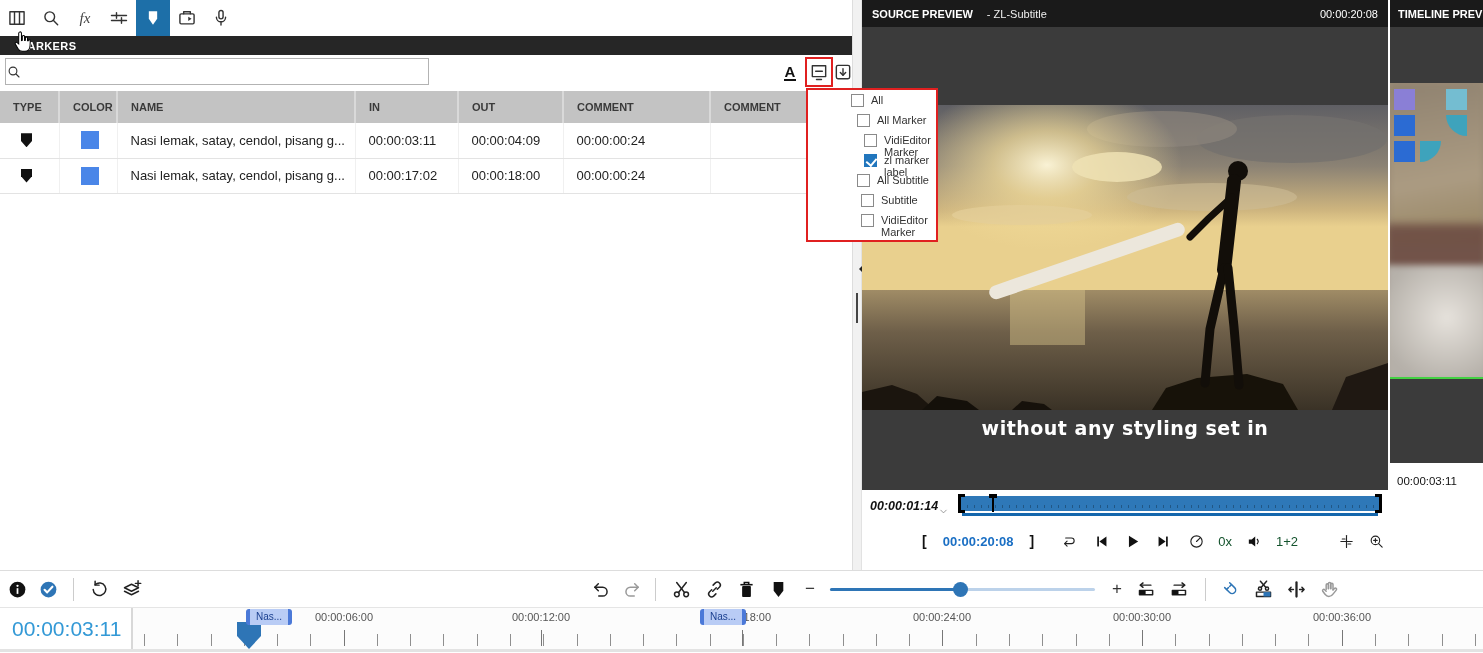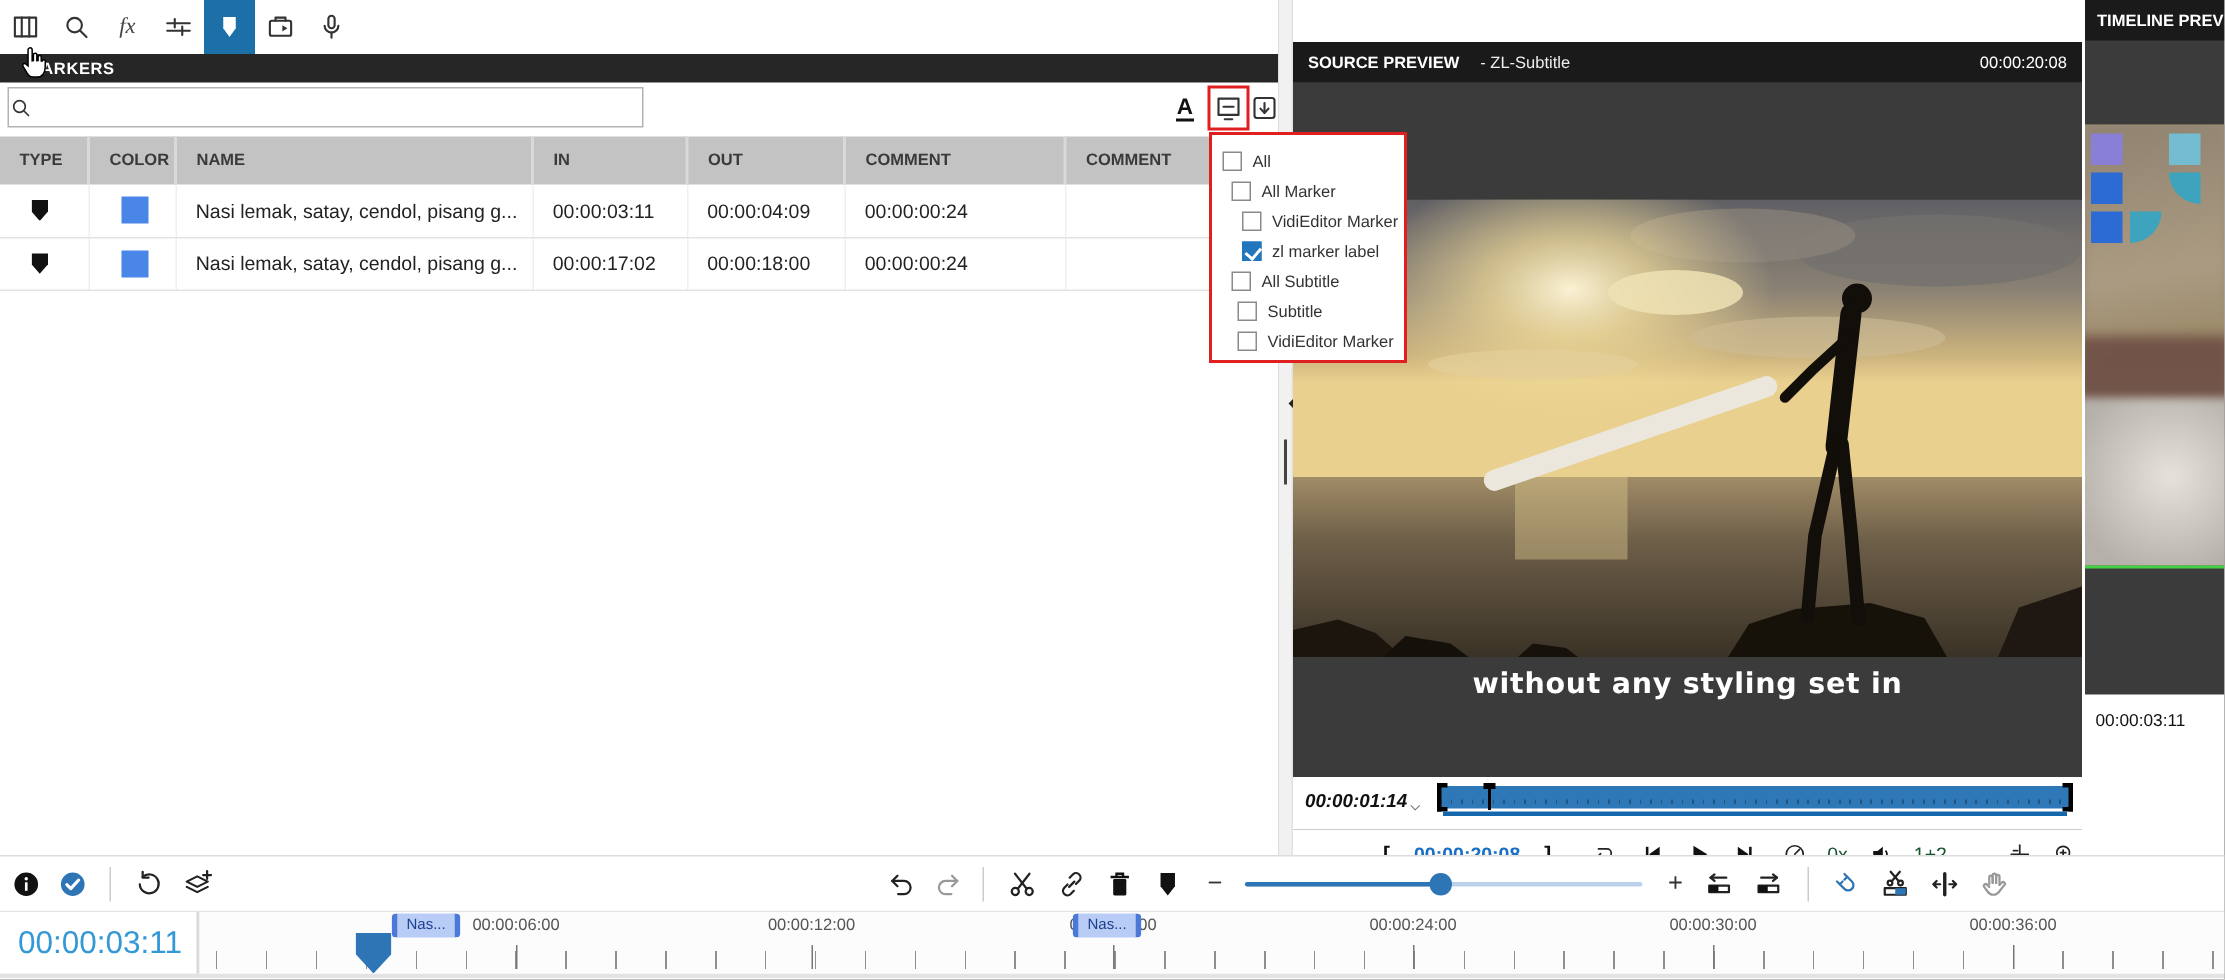--- a/index.html
+++ b/index.html
@@ -42,34 +42,34 @@
   .mk-table th:last-child { border-right:none; }
   .mk-table td { height:35px; border-bottom:1px solid #e3e3e3; border-right:1px solid #f0f0f0;
                  font-size:13px; color:#222; padding-left:13px; white-space:nowrap; overflow:hidden; }
   .type-flag { width:11px; height:14px; background:#111; margin-left:8px;
                clip-path:polygon(0 0,100% 0,100% 55%,50% 100%,0 55%); }
   .color-chip { width:18px; height:18px; margin-left:8px; }
 
   
   .filter-dd { position:absolute; left:806px; top:88px; width:132px; background:#fff;
                border:2px solid #e02020; z-index:50; padding:4px 0 6px; }
-  .dd-item { display:flex; align-items:flex-end; gap:7px; height:20px; font-size:11px; color:#333; cursor:pointer; }
+  .dd-item { display:flex; align-items:flex-start; gap:7px; height:20px; font-size:11px; color:#333; cursor:pointer;margin-left:36px; }
   .cb { width:13px; height:13px; border:1px solid #8a8a8a; background:#fff; flex:none; position:relative; }
   .cb.checked { background:#2176bd; border-color:#2176bd; }
   .cb.checked::after { content:""; position:absolute; left:3px; top:1px; width:5px; height:8px;
                        border:solid #fff; border-width:0 2px 2px 0; transform:rotate(40deg); }
 
   
   .splitter { position:relative; width:9px; background:#f1f1f1; border-right:1px solid #e2e2e2; }
   .split-arrow { position:absolute; top:264px; left:1px; width:0; height:0;
                  border:5px solid transparent; border-right-color:#222; }
   .split-grip { position:absolute; top:293px; left:3px; width:2px; height:30px; background:#444; }
 
   
-  .source-col { position:relative; width:526px; display:flex; flex-direction:column; background:#3b3b3b;margin-top:28px; }
+  .source-col { position:relative; width:526px; display:flex; flex-direction:column; background:#3b3b3b; }
   .sp-header { height:27px; background:#1a1a1a; color:#fff; display:flex; align-items:center;
                padding:0 10px; font-size:11px; flex:none; }
   .sp-header .t { font-weight:bold; }
   .sp-header .c { margin-left:14px; color:#eee; }
   .sp-header .tc { margin-left:auto; }
   .sp-body { position:relative; height:463px; flex:none; background:#3b3b3b; overflow:hidden; }
   .video-img { position:absolute; left:0; top:78px; width:526px; height:305px; }
   .subtitle { position:absolute; left:0; top:390px; width:100%; text-align:center; color:#fff;
               font-family:"DejaVu Sans",sans-serif; font-weight:bold; font-size:19px; letter-spacing:.5px; }
   .sp-scrub { position:relative; height:35px; background:#fff; flex:none;font-style:italic; }
@@ -128,21 +128,21 @@
                  padding-left:12px; font-size:21px; color:#3399d6; flex:none; }
   .ruler { position:relative; flex:1; background:#fcfcfc; overflow:hidden; cursor:pointer; }
   .ticks { position:absolute; left:0; right:0; bottom:3px; height:12px;
            background:repeating-linear-gradient(90deg,#8f8f8f 0 1px,transparent 1px 33.27px);
            background-position:11px 0; }
   .rlabel { position:absolute; top:3px; width:90px; margin-left:-45px; text-align:center;
             font-size:11px; color:#555; }
   .rmajor { position:absolute; bottom:3px; width:1px; height:16px; background:#777; }
   .tl-marker-label { position:absolute; top:1px; height:16px; background:#b9ccf5; border-radius:3px;
                      font-size:10px; color:#1a3f8f; line-height:16px; padding:0 6px; cursor:pointer;
-                     border-left:4px solid #4b79d8; border-right:4px solid #4b79d8;margin-left:15px; }
+                     border-left:4px solid #4b79d8; border-right:4px solid #4b79d8; }
   .playhead-flag { position:absolute; top:14px; width:24px; height:27px; background:#2e75b6; cursor:pointer;
                    clip-path:polygon(0 0,100% 0,100% 52%,50% 100%,0 52%); }
   .bottom-strip { height:3px; background:#e3e3e3; }
 </style>
 </head>
 <body>
 
 <div class="app">
 
   <div class="top-region">

